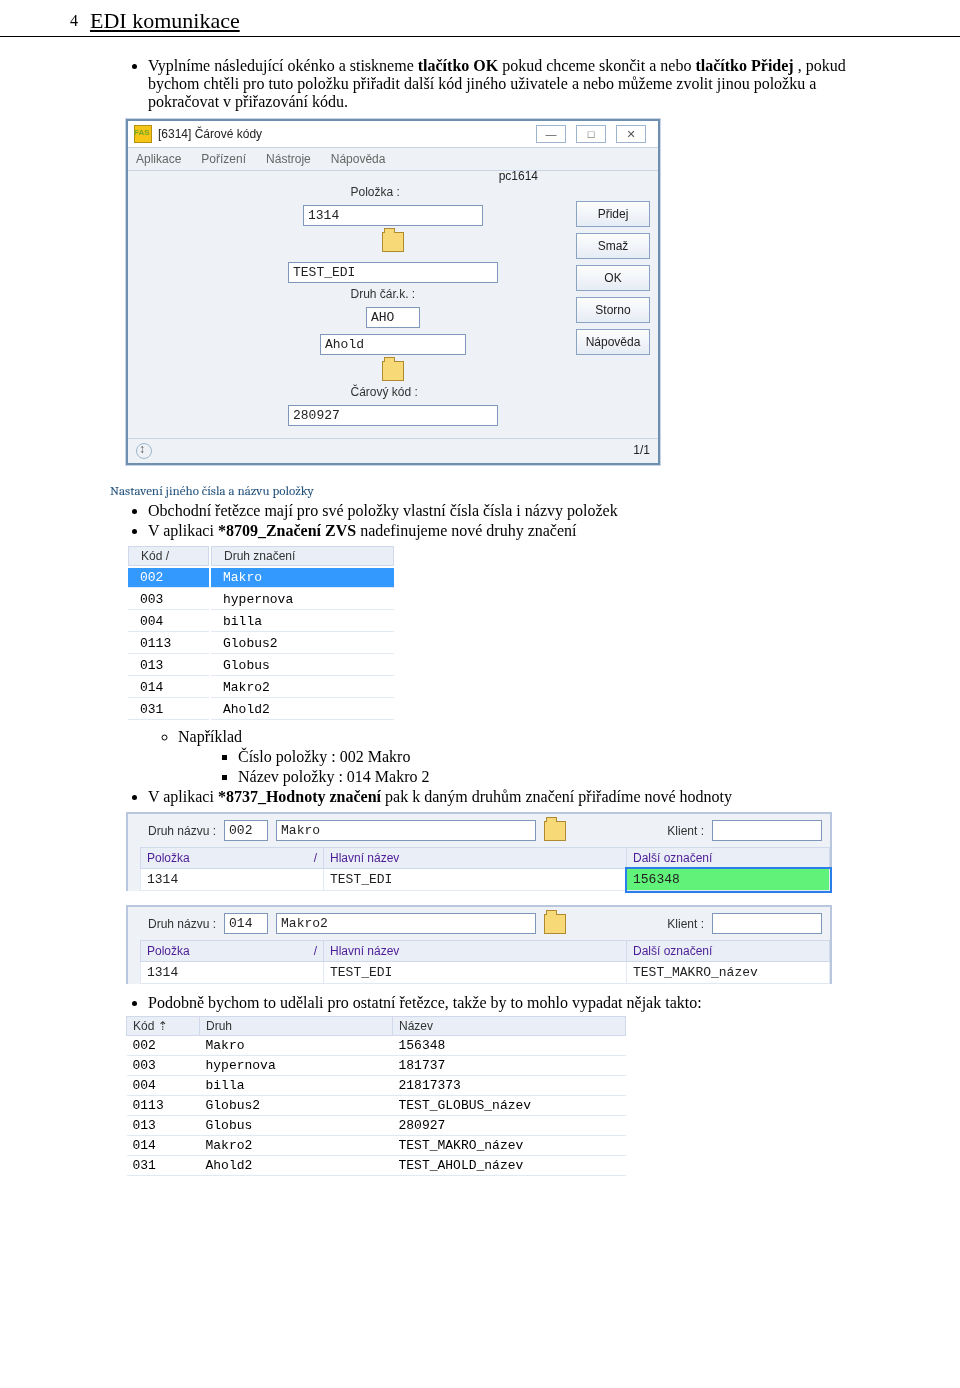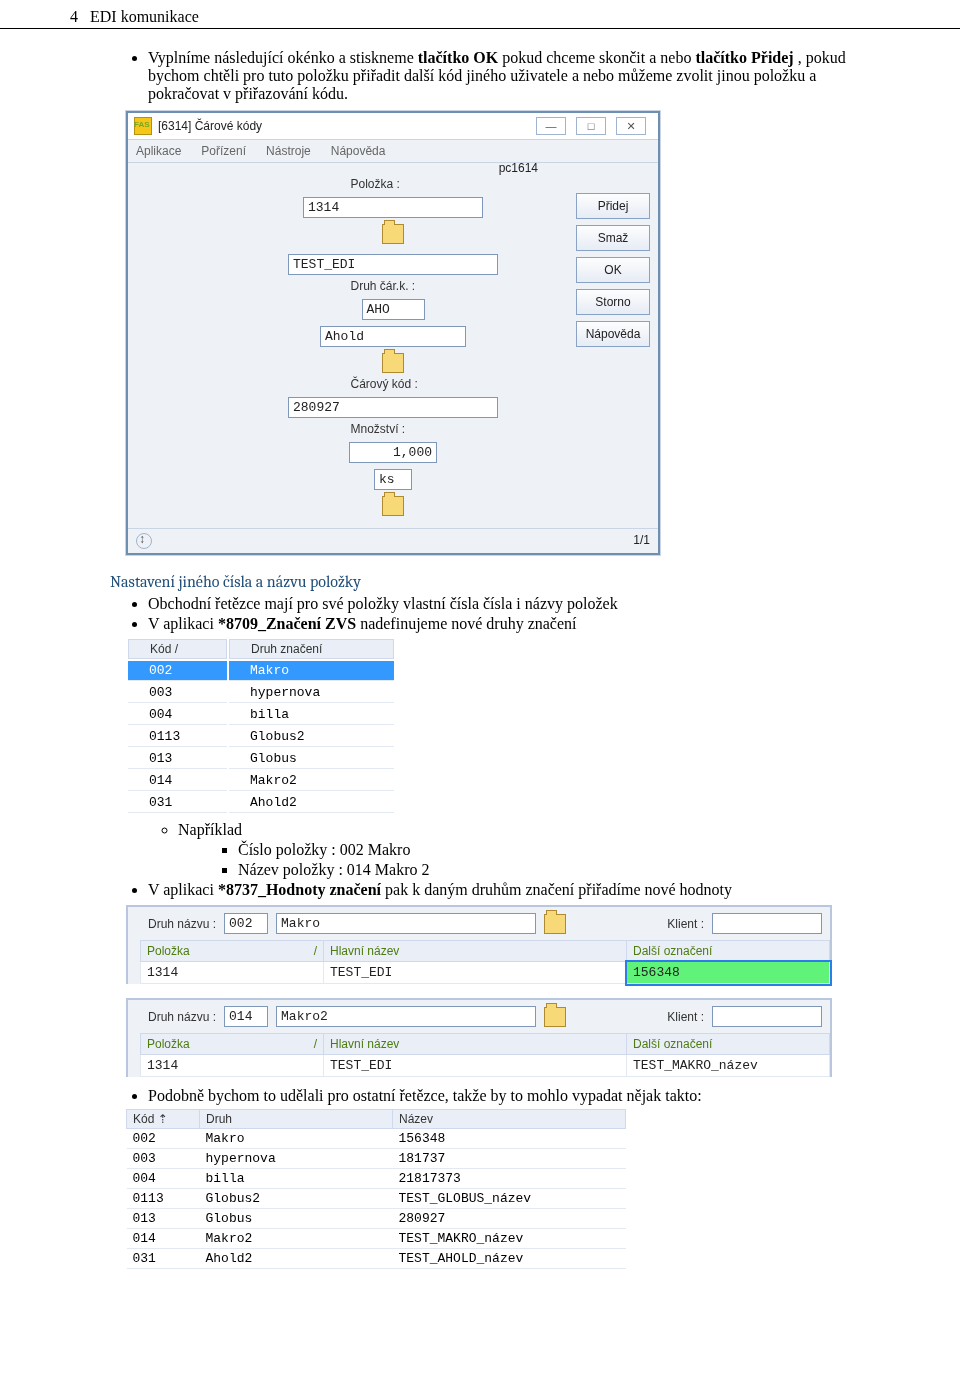--- a/index.html
+++ b/index.html
@@ -15,32 +15,33 @@
     align-items: center;
     gap: 12px;
     padding: 8px 0 2px 70px;
     border-bottom: 1px solid #000;
     margin-bottom: 20px;
   }
   .page-num {
     font-size: 16px;
   }
   .page-title {
-    font-size: 16px;
+    font-size: 22px;
+    text-decoration: underline;
   }
   .content {
     padding: 0 80px 20px 110px;
   }
   ul.disc { list-style-type: disc; margin: 0; padding-left: 30px; }
   ul.circle { list-style-type: circle; margin: 0; padding-left: 30px; }
   ul.square { list-style-type: square; margin: 0; padding-left: 30px; }
   li { margin: 2px 8px; }
   .section-title {
     color: #1f4e79;
-    font-size: 16px;
+    font-size: 13px;
     font-family: Cambria, Georgia, serif;
     margin: 18px 0 4px 0;
   }
 
   .ui-font {
     font-family: Tahoma, Verdana, sans-serif;
     font-size: 12px;
     color: #222;
   }
   .mono { font-family: "Courier New", monospace; font-size: 13px; }
@@ -120,21 +121,21 @@
   }
   .statusbar { display: flex; justify-content: space-between; padding: 4px 8px; border-top: 1px solid #c9d4e4; }
 
   
   .tbl8709 {
     width: 270px;
     margin: 4px 0 6px 16px;
   }
   .tbl8709 th, .tbl8709 td {
     text-align: left;
-    padding: 2px 21px;
+    padding: 2px 12px;
     font-family: Tahoma, sans-serif;
     font-size: 12px;
   }
   .tbl8709 th { background: #e9eef7; border: 1px solid #cfd9eb; font-weight: normal; color: #333; }
   .tbl8709 td { border-bottom: 1px solid #e3e9f3; }
   .tbl8709 td.mono { font-family: "Courier New", monospace; font-size: 13px; }
   .tbl8709 tr.sel td { background: #3399ff; color: #fff; }
 
   
   .panel {
@@ -154,21 +155,21 @@
     border-collapse: collapse;
   }
   .ptable th {
     background: #e9eef7;
     border: 1px solid #cfd9eb;
     font-family: Tahoma, sans-serif;
     font-size: 12px;
     font-weight: normal;
     text-align: left;
     padding: 3px 6px;
-    color: #4d7c0f;
+    color: #4c1d95;
   }
   .ptable td {
     background: #fff;
     border: 1px solid #e3e9f3;
     padding: 3px 6px;
     font-family: "Courier New", monospace;
     font-size: 13px;
   }
   .hl { background: #61f27a !important; outline: 2px solid #2b7de9; }
 
@@ -249,33 +250,27 @@
         <span class="lbl">Položka :</span>
         <span class="inp mono" style="width:180px;">1314</span>
         <span class="folder-icon"></span>
       </div>
       <div class="row">
         <span class="lbl"></span>
         <span class="inp mono" style="width:210px;">TEST_EDI</span>
       </div>
       <div class="row">
         <span class="lbl">Druh čár.k. :</span>
-        <span class="inp mono" style="width:63px;">AHO</span>
+        <span class="inp mono" style="width:54px;">AHO</span>
         <span class="inp mono" style="width:146px;">Ahold</span>
         <span class="folder-icon"></span>
       </div>
       <div class="row">
         <span class="lbl">Čárový kód :</span>
         <span class="inp mono" style="width:210px;">280927</span>
-      </div>
-      <div class="row">
-        <span class="lbl">Množství :</span>
-        <span class="inp mono" style="width:88px;justify-content:flex-end;">1,000</span>
-        <span class="inp mono" style="width:38px;">ks</span>
-        <span class="folder-icon"></span>
       </div>
     </div>
     <div class="statusbar">
       <span class="arrow-ind"></span>
       <span>1/1</span>
     </div>
   </div>
 
   <div class="section-title">Nastavení jiného čísla a názvu položky</div>
 

